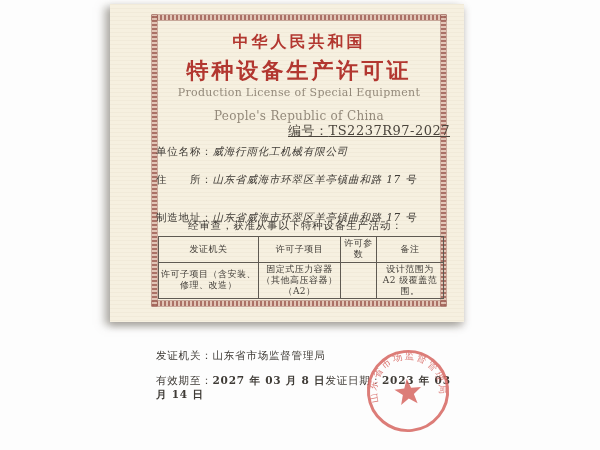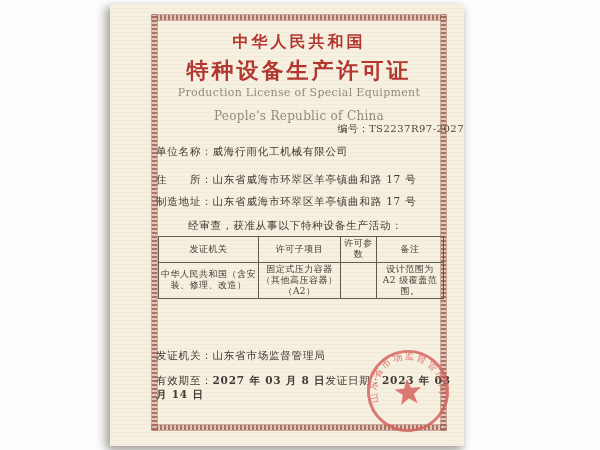--- a/index.html
+++ b/index.html
@@ -3,48 +3,48 @@
 <meta charset="utf-8">
 <style>
   html,body{margin:0;padding:0;}
   body{
     width:600px;height:450px;overflow:hidden;
     background:#ffffff;
     font-family:"DejaVu Serif","Liberation Serif",serif;
   }
   .scan{position:relative;width:600px;height:450px;background:#fdfdfd;}
   .cert{
-    position:absolute;left:110px;top:4px;width:354px;height:442px;
+    position:absolute;left:110px;top:4px;width:354px;height:318px;
     background:#f6f0e0;
     background-image:repeating-linear-gradient(180deg, rgba(175,155,125,0.07) 0 1px, rgba(0,0,0,0) 1px 4px);
     box-shadow:-6px 3px 8px rgba(130,125,115,0.5), 0 4px 7px rgba(130,125,115,0.45);
   }
   
   .b-strip{position:absolute;opacity:.9;}
   .b-h{height:5px;left:42px;right:18px;background:repeating-linear-gradient(90deg,#a3655a 0 2px,#e0c2b3 2px 4px);box-shadow:0 0 0 0.5px #96584e;}
   .b-v{width:5px;top:11px;bottom:16px;background:repeating-linear-gradient(0deg,#a3655a 0 2px,#e0c2b3 2px 4px);box-shadow:0 0 0 0.5px #96584e;}
   .b-top{top:11px;}
   .b-bottom{bottom:16px;}
   .b-left{left:42px;}
   .b-right{right:18px;}
 
   .titles{position:absolute;left:42px;right:18px;top:28px;text-align:center;color:#b23730;}
   .t-cn1{font-size:16px;font-weight:bold;letter-spacing:3px;}
   .t-cn2{font-size:22px;font-weight:bold;letter-spacing:3px;margin-top:3px;}
   .t-en1{font-size:11px;color:#93897a;letter-spacing:0.3px;}
   .t-en2{font-size:12px;color:#93897a;margin-top:10px;letter-spacing:0.3px;}
 
-  .license-no{position:absolute;top:118px;right:0;font-size:10px;color:#4a443c;letter-spacing:0.5px;}
+  .license-no{position:absolute;top:118px;right:14px;font-size:13px;color:#4a443c;letter-spacing:0.5px;text-decoration:underline;}
 
   .fields{position:absolute;left:46px;top:141px;font-size:10.5px;color:#3f3b36;letter-spacing:0.8px;}
   .f-row{margin-bottom:0;}
   .f-row.r1{margin-bottom:14px;}
-  .f-row.r2{margin-bottom:8px;}
+  .f-row.r2{margin-bottom:24px;}
   .f-label{font-weight:500;}
-  .f-value{font-weight:500;}
+  .f-value{font-weight:500;font-style:italic;}
 
   .section{position:absolute;left:78px;top:215px;font-size:10.5px;color:#3f3b36;letter-spacing:0.8px;}
 
   table.lic{
     position:absolute;left:48px;top:232px;width:285px;
     border-collapse:collapse;table-layout:fixed;
   }
   table.lic th,table.lic td{
     border:1px solid #5f5a52;
     font-size:9px;color:#3f3b36;text-align:center;
@@ -110,21 +110,21 @@
       <thead>
         <tr>
           <th>发证机关</th>
           <th>许可子项目</th>
           <th>许可参数</th>
           <th>备注</th>
         </tr>
       </thead>
       <tbody>
         <tr>
-          <td>中华人民共和国（含安装、修理、改造）</td>
+          <td>许可子项目（含安装、修理、改造）</td>
           <td>固定式压力容器（其他高压容器）（A2）</td>
           <td></td>
           <td>设计范围为 A2 级覆盖范围。</td>
         </tr>
       </tbody>
     </table>
 
     <div class="footer-row fr-authority">
       <span>发证机关：</span><span>山东省市场监督管理局</span>
     </div>

